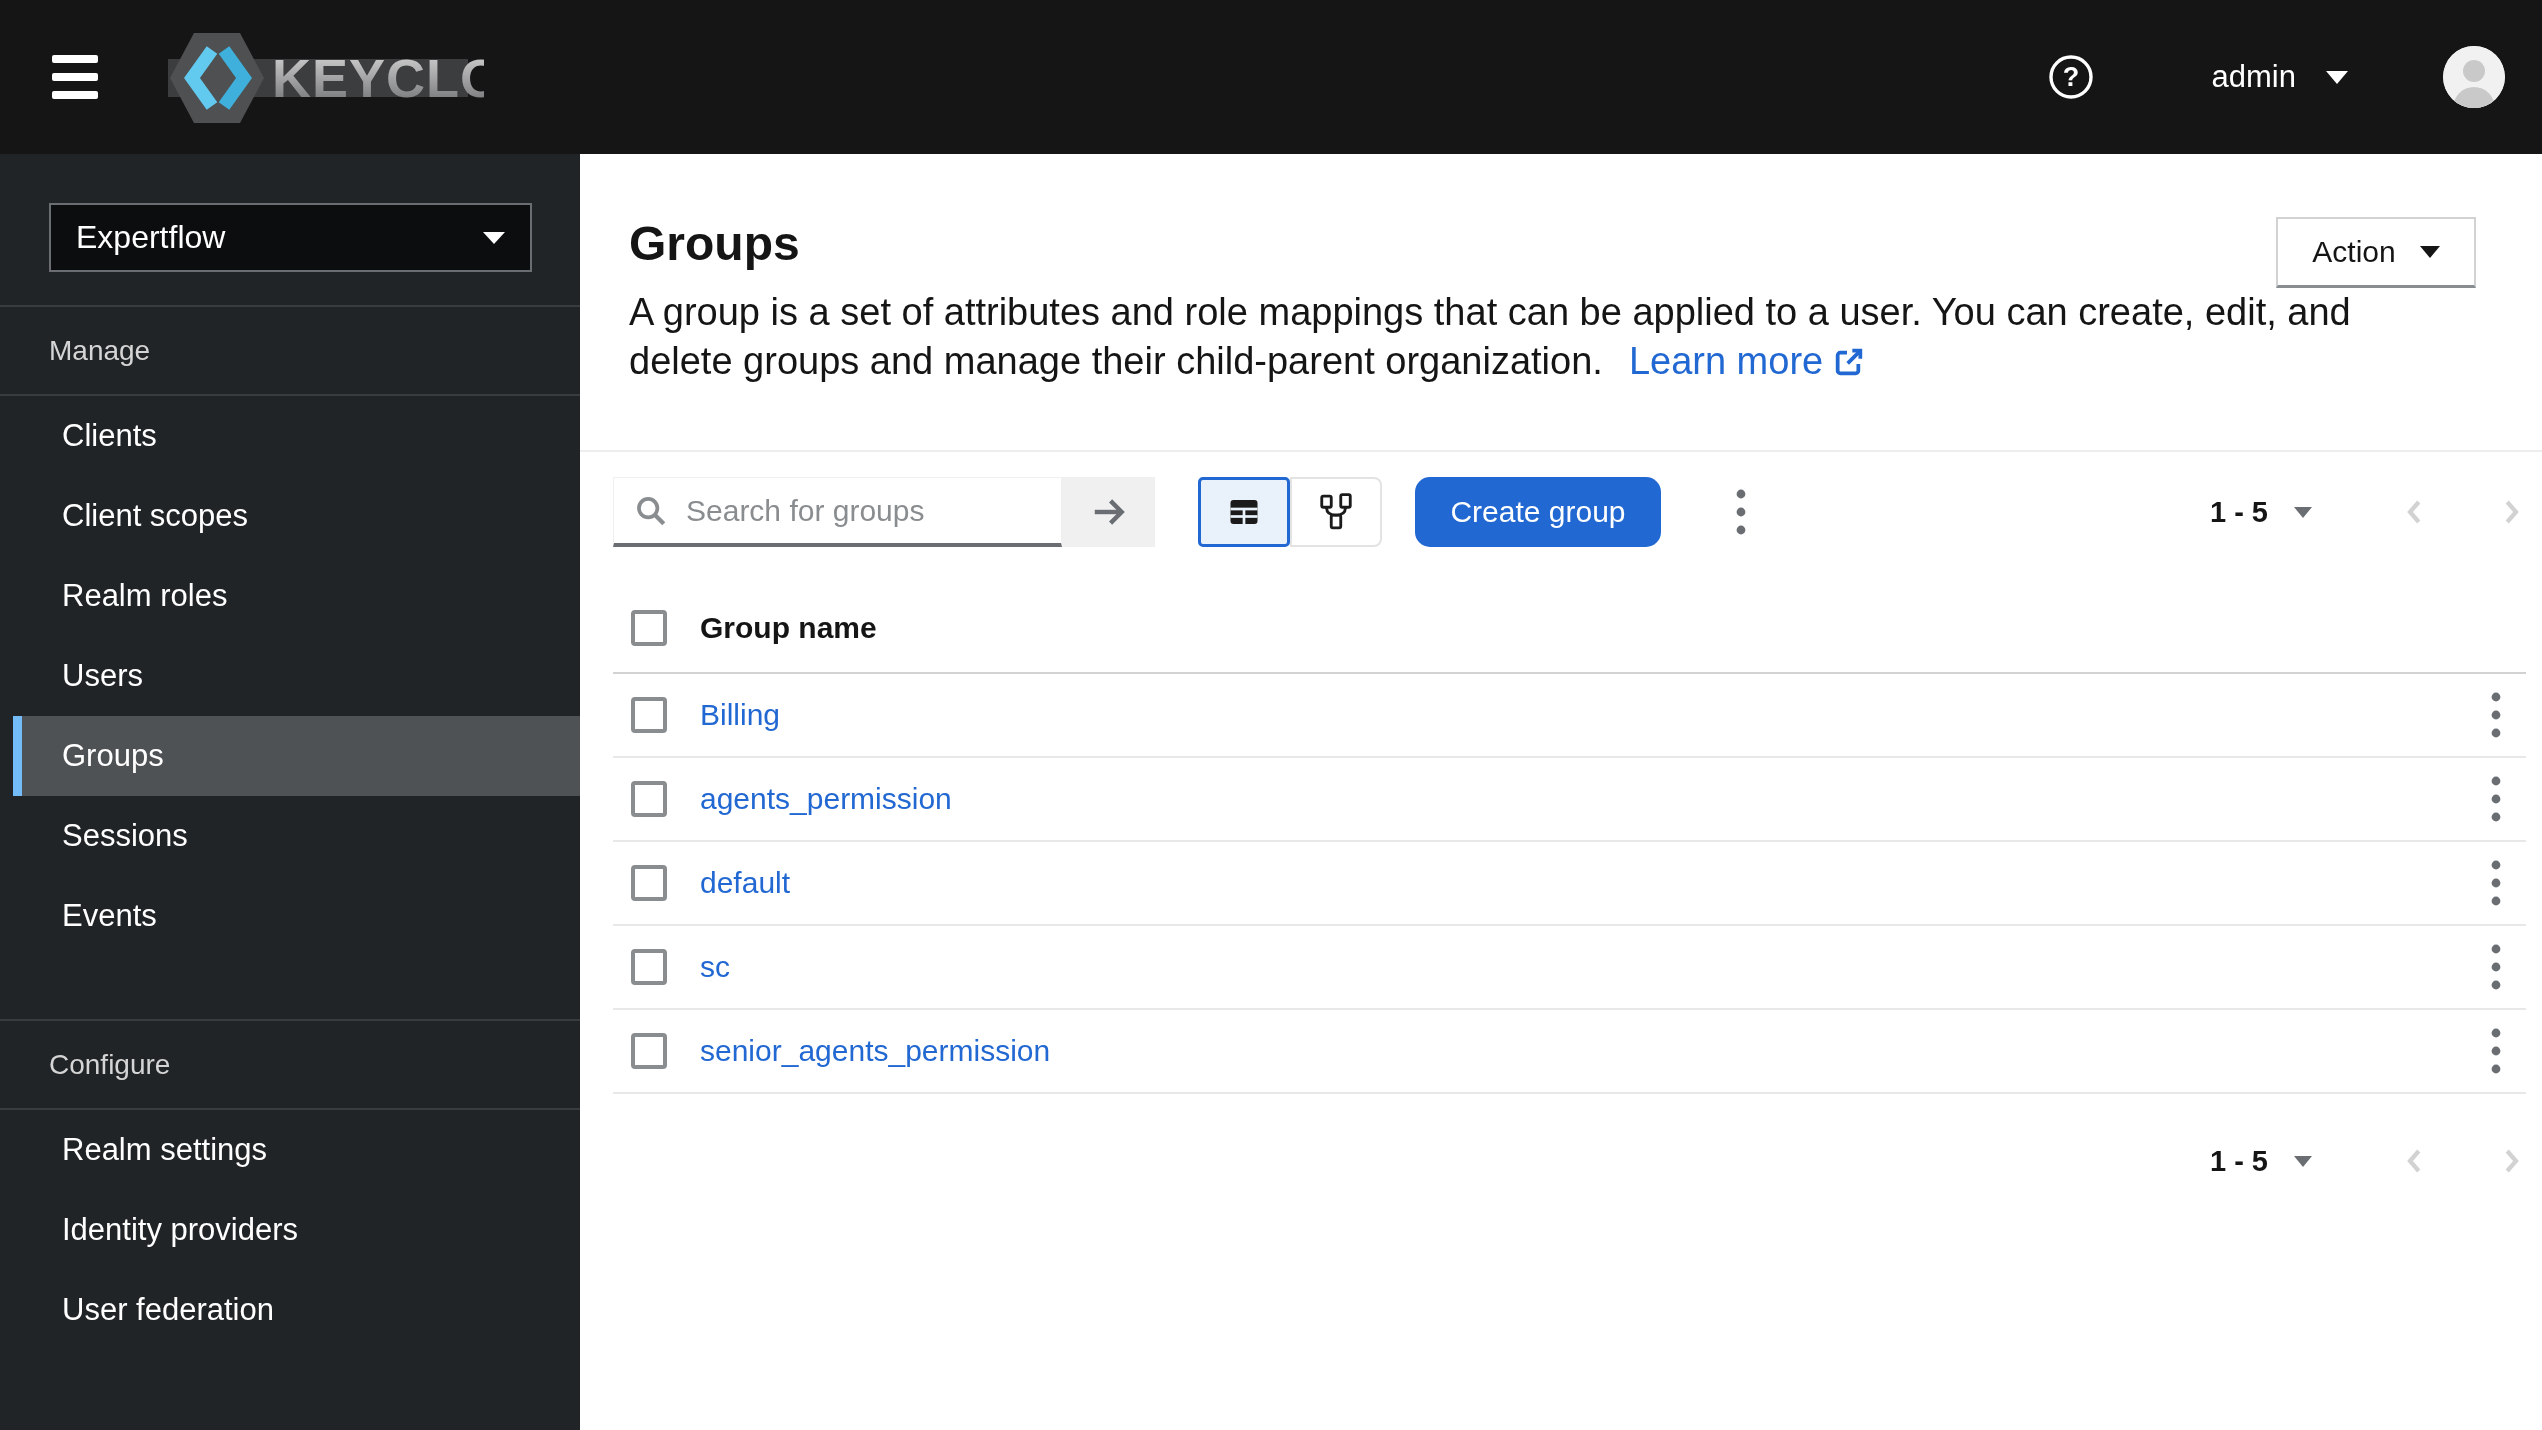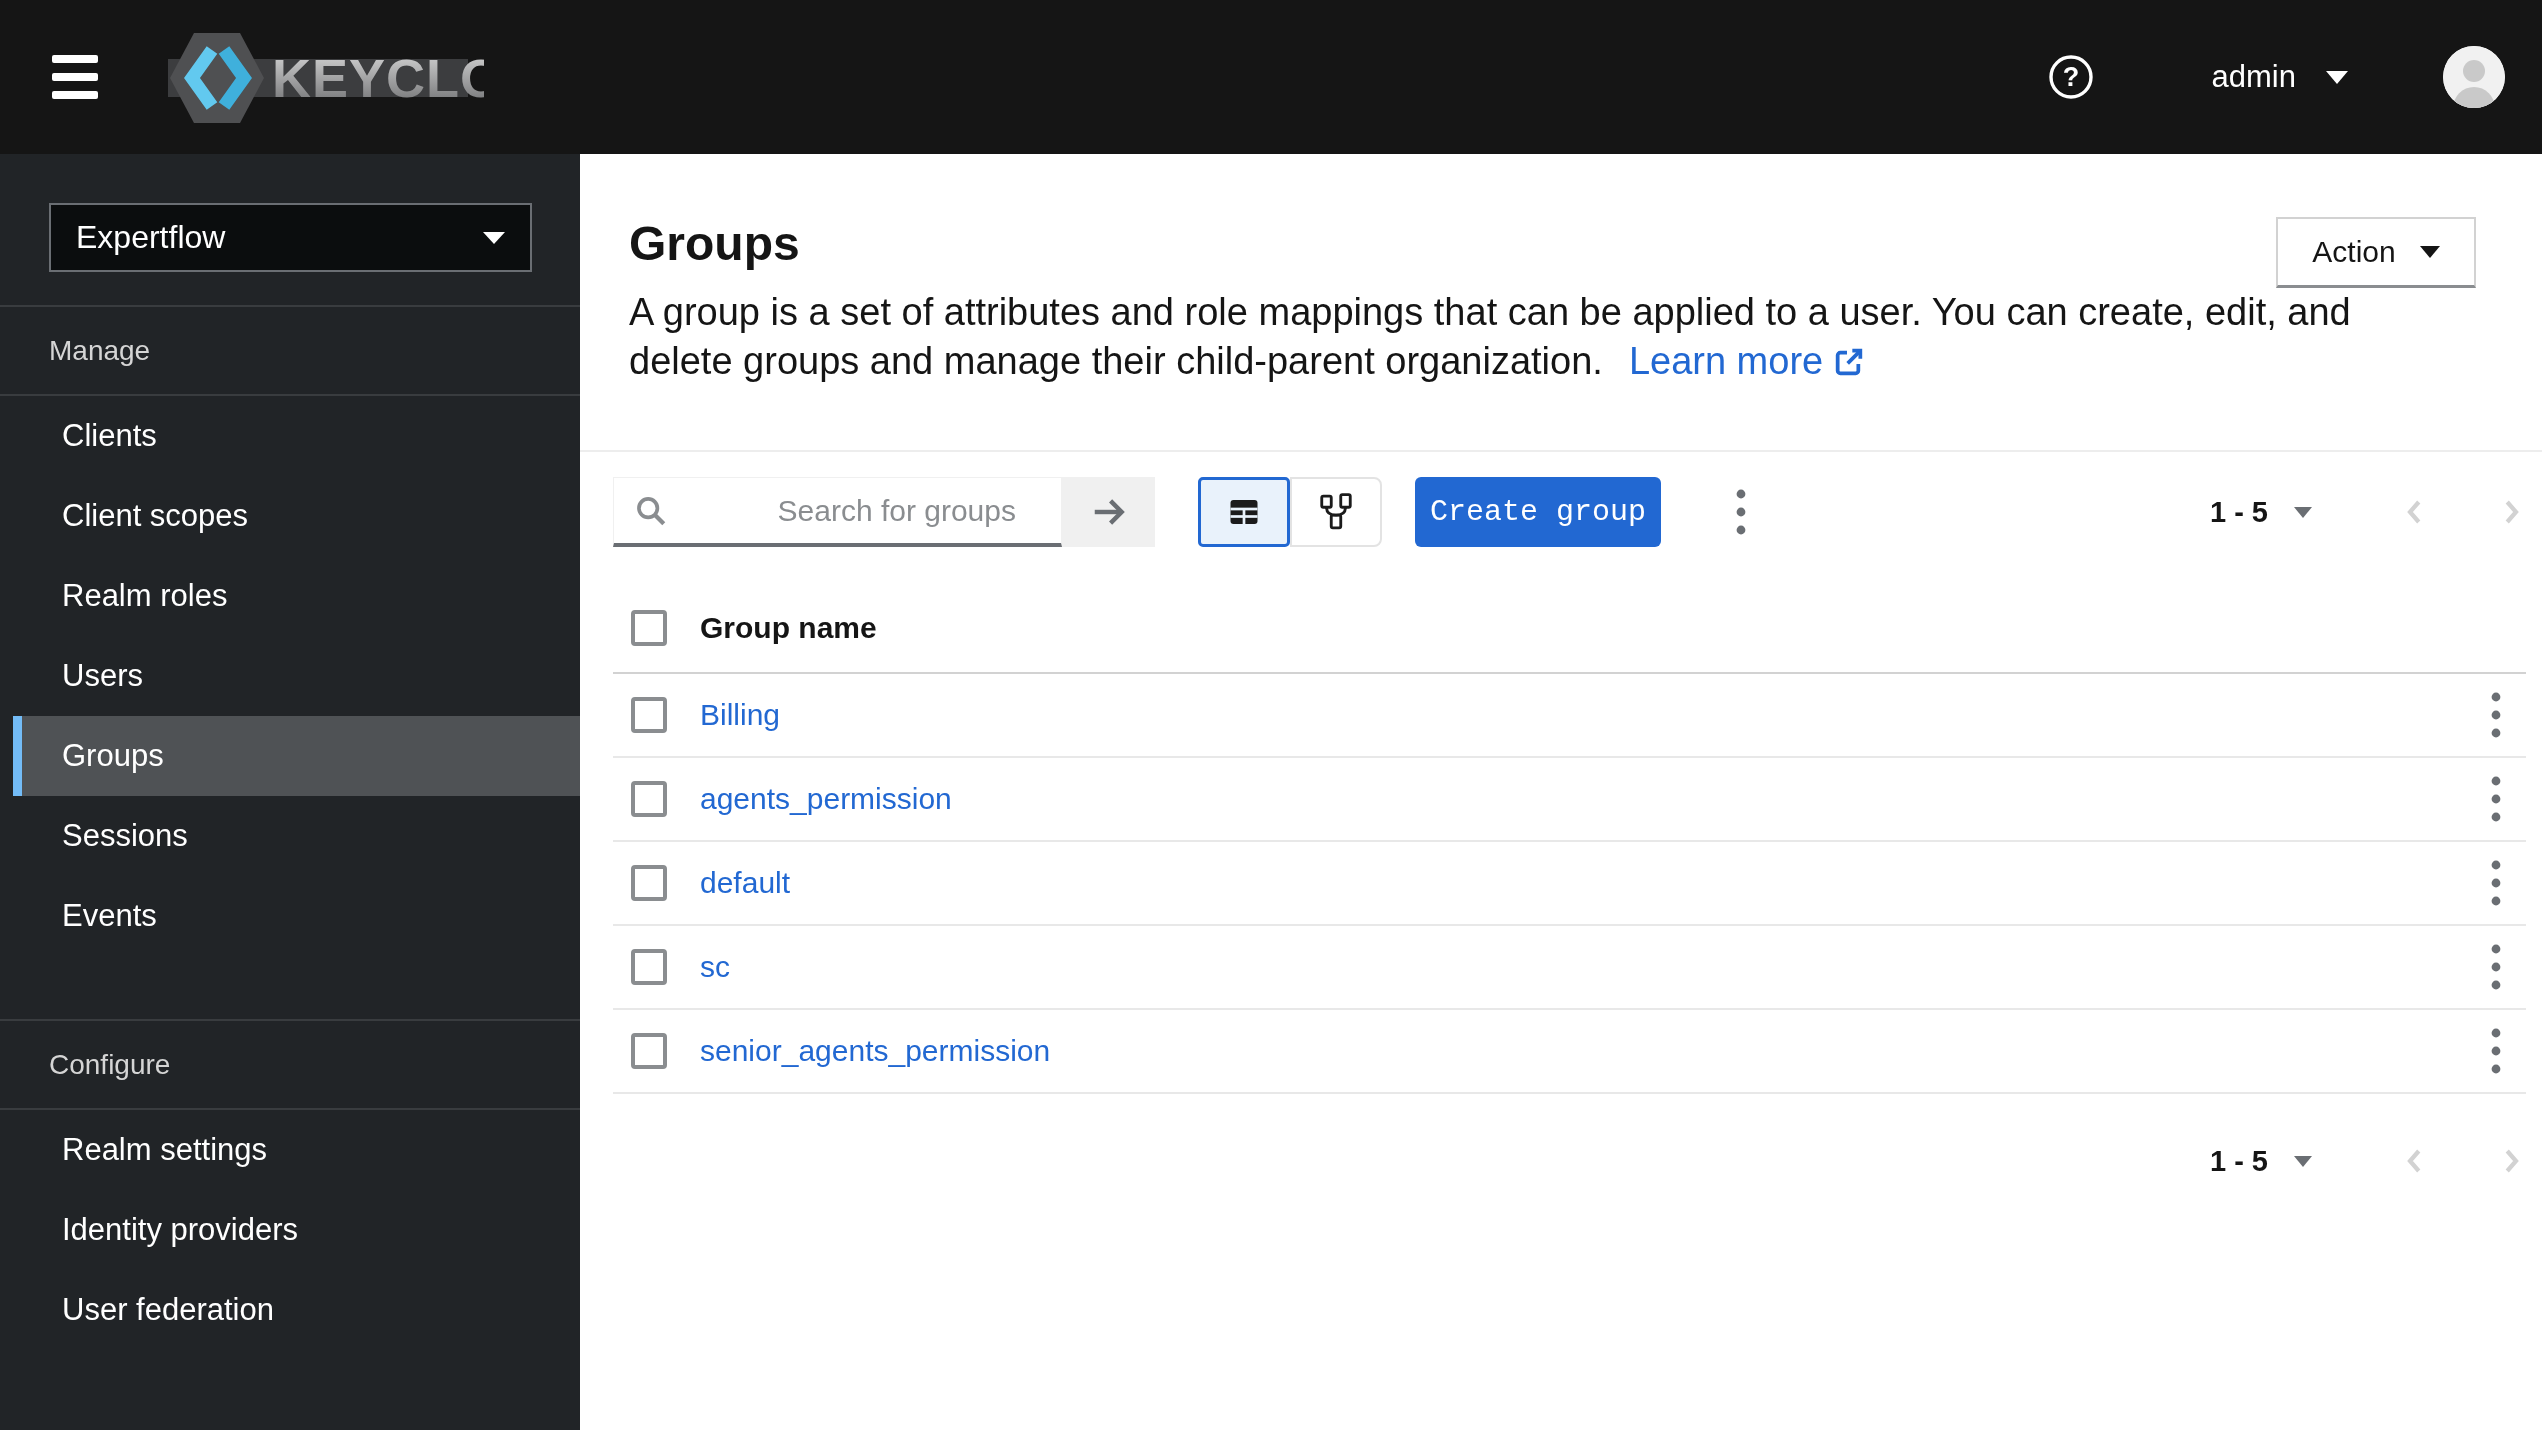--- a/index.html
+++ b/index.html
@@ -36,27 +36,27 @@
   .page-desc{position:absolute;left:49px;top:134px;width:1830px;font-size:38px;line-height:49px;color:#151515;}
   .learn-link{color:#2268d2;text-decoration:none;margin-left:26px;white-space:nowrap;}
   .learn-link svg{vertical-align:-4px;margin-left:10px;}
   .action-btn{position:absolute;right:66px;top:63px;width:200px;height:71px;box-sizing:border-box;background:#ffffff;border:2px solid #d2d2d2;border-bottom:3px solid #8a8d90;display:flex;align-items:center;justify-content:center;font-size:30px;color:#151515;cursor:pointer;font-family:inherit;}
   .action-btn .caret{border-top-color:#151515;border-left-width:10px;border-right-width:10px;border-top-width:12px;margin-left:24px;}
   .header-divider{position:absolute;left:0;top:296px;width:100%;height:2px;background:#ededed;}
   
   .toolbar{position:absolute;left:33px;right:16px;top:323px;height:70px;display:flex;align-items:center;}
   .search-wrap{display:flex;height:70px;}
   .search-input-box{width:449px;height:70px;box-sizing:border-box;background:#fff;border:1px solid #f0f0f0;border-bottom:4px solid #6a6e73;display:flex;align-items:center;padding-left:20px;}
-  .search-input-box input{border:none;outline:none;background:transparent;font-size:30px;color:#151515;margin-left:16px;width:330px;font-family:inherit;text-align:right;}
+  .search-input-box input{border:none;outline:none;background:transparent;font-size:30px;color:#151515;margin-left:16px;width:330px;font-family:inherit;}
   .search-input-box input::placeholder{color:#8a8d90;}
   .search-go{width:93px;height:70px;background:#f0f0f0;border:none;display:flex;align-items:center;justify-content:center;cursor:pointer;}
   .toggle-group{display:flex;margin-left:43px;height:70px;}
   .toggle-btn{width:92px;height:70px;box-sizing:border-box;display:flex;align-items:center;justify-content:center;cursor:pointer;background:#fff;border:2px solid #e3e3e3;border-radius:0 8px 8px 0;}
   .toggle-btn.selected{background:#e9f2fb;border:3px solid #2268d2;border-radius:5px;}
-  .create-btn{margin-left:33px;width:246px;height:70px;background:#2268d2;color:#fff;font-size:30px;border:none;border-radius:6px;cursor:pointer;font-family:Liberation Mono, monospace;}
+  .create-btn{margin-left:33px;width:246px;height:70px;background:#2268d2;color:#fff;font-size:30px;border:none;border-radius:15px;cursor:pointer;font-family:Liberation Sans, sans-serif;}
   .kebab-btn{margin-left:58px;width:44px;height:70px;background:none;border:none;display:flex;align-items:center;justify-content:center;cursor:pointer;}
   .pagination{margin-left:auto;display:flex;align-items:center;}
   .pagination .range{font-size:29px;font-weight:700;color:#151515;}
   .pagination .caret{border-top-color:#6a6e73;border-left-width:9px;border-right-width:9px;border-top-width:11px;margin-left:26px;}
   .pg-btn{background:none;border:none;padding:0;cursor:pointer;display:flex;align-items:center;}
   .pg-prev{margin-left:88px;}
   .pg-next{margin-left:66px;}
   
   .grouptable{position:absolute;left:33px;top:430px;width:1913px;}
   .t-header{height:88px;display:flex;align-items:center;border-bottom:2px solid #d2d2d2;}

